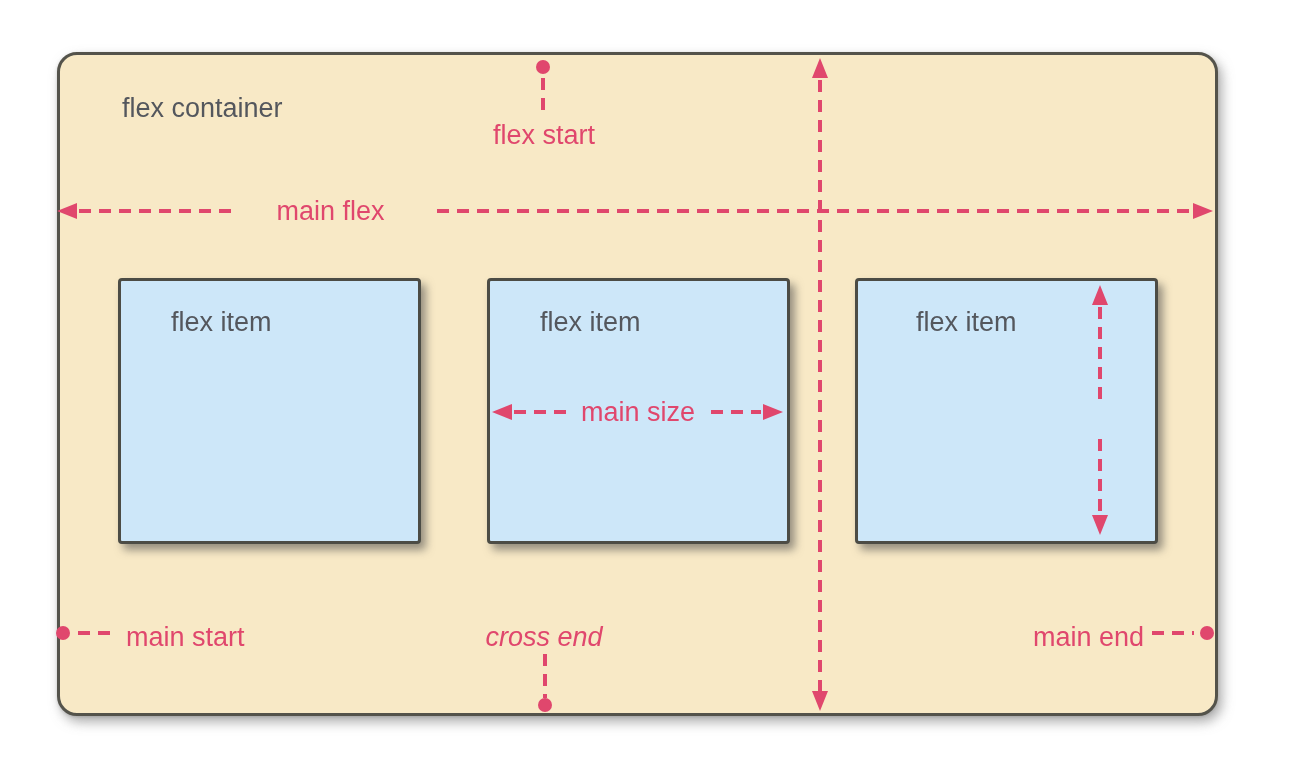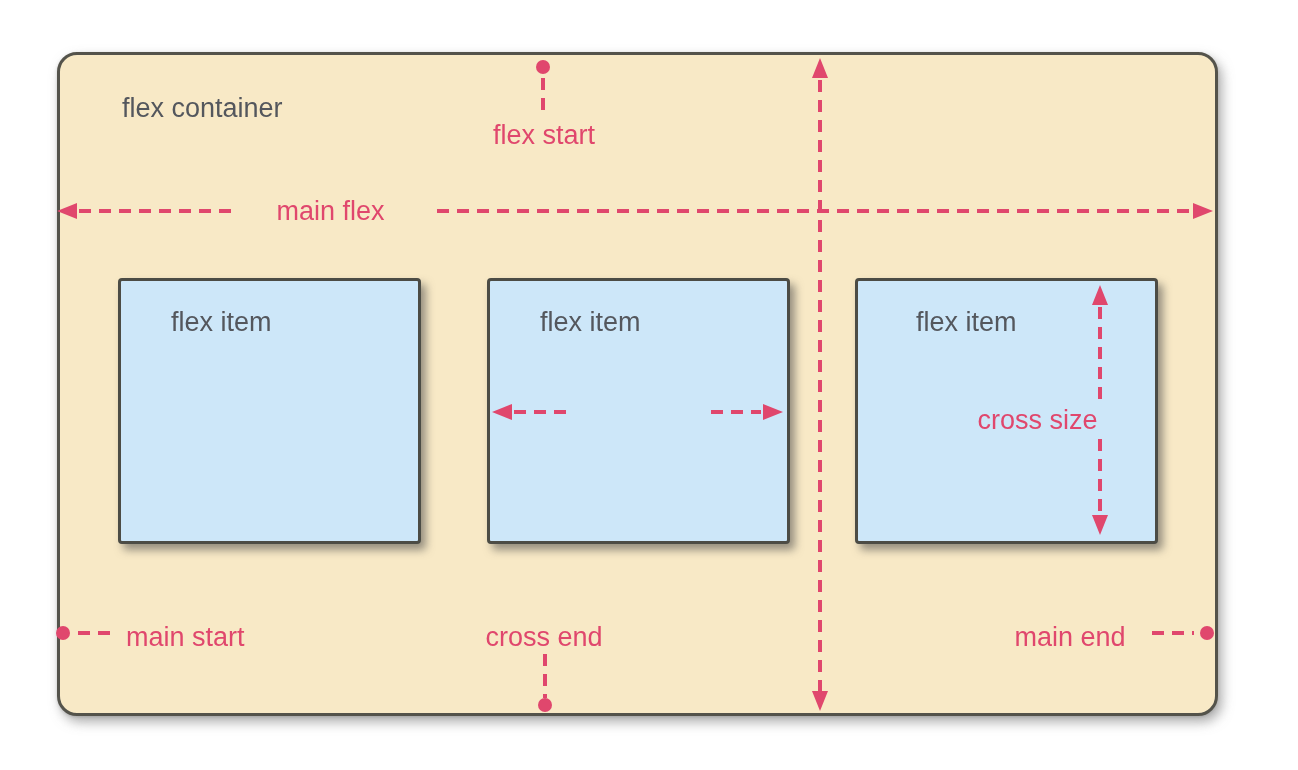--- a/index.html
+++ b/index.html
@@ -76,38 +76,38 @@
   <div class="arr arr-down" style="left:812px;top:691px;"></div>
 
   <div class="flex-item item-1">
     <div class="lbl gray" style="left:50px;top:26px;">flex item</div>
   </div>
 
   <div class="flex-item item-2">
     <div class="lbl gray" style="left:50px;top:26px;">flex item</div>
     <div class="arr arr-left" style="left:2px;top:123px;"></div>
     <div class="hdash" style="left:24px;top:129px;width:52px;"></div>
+    <div class="lbl pink center" style="left:78px;top:116px;width:140px;">main size</div>
     <div class="hdash" style="left:221px;top:129px;width:50px;"></div>
     <div class="arr arr-right" style="left:273px;top:123px;"></div>
   </div>
 
   <div class="flex-item item-3">
     <div class="lbl gray" style="left:58px;top:26px;">flex item</div>
     <div class="arr arr-up" style="left:234px;top:4px;"></div>
     <div class="vdash" style="left:240px;top:26px;height:96px;"></div>
-    <div class="lbl pink center" style="left:92px;top:124px;width:175px;">cross size</div>
     <div class="vdash" style="left:240px;top:158px;height:76px;"></div>
     <div class="arr arr-down" style="left:234px;top:234px;"></div>
   </div>
 
   <div class="dot" style="left:56px;top:626px;"></div>
   <div class="hdash" style="left:78px;top:631px;width:38px;"></div>
   <div class="lbl pink" style="left:126px;top:622px;">main start</div>
 
-  <div class="lbl pink center" style="left:458px;top:622px;width:172px;">cross end</div>
+  <div class="lbl pink center" style="left:458px;top:622px;width:172px;font-style:italic;">cross end</div>
   <div class="vdash" style="left:543px;top:654px;height:44px;"></div>
   <div class="dot" style="left:538px;top:698px;"></div>
 
-  <div class="lbl pink right" style="left:996px;top:622px;width:148px;text-align:center;">main end</div>
+  <div class="lbl pink right" style="left:996px;top:622px;width:148px;">main end</div>
   <div class="hdash" style="left:1152px;top:631px;width:42px;"></div>
   <div class="dot" style="left:1200px;top:626px;"></div>
 
 </div>
 
 </body></html>

